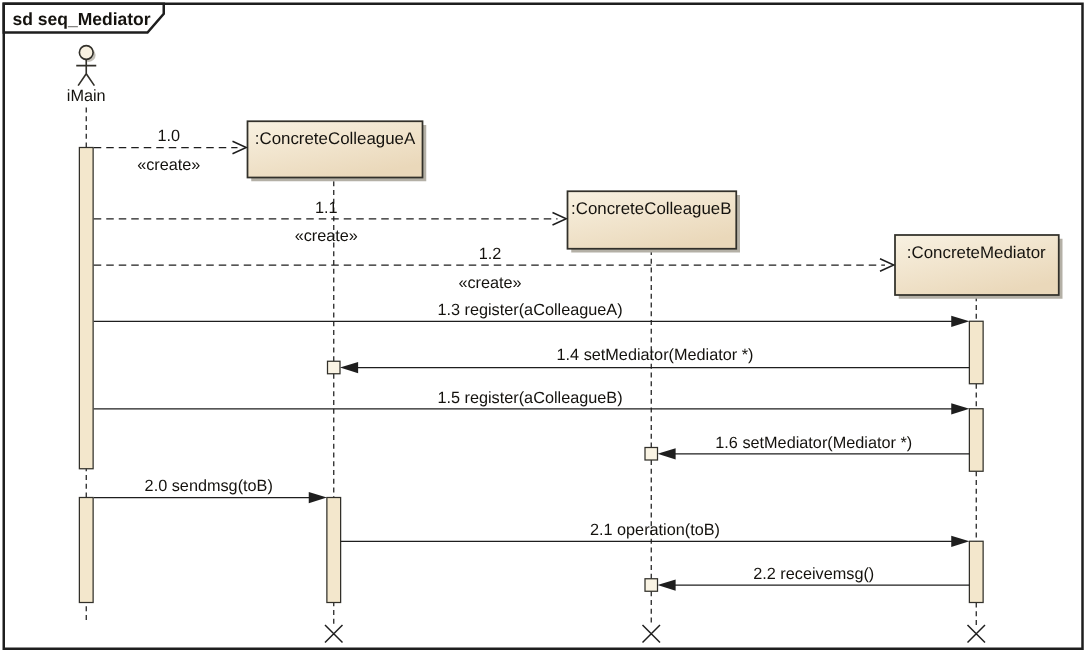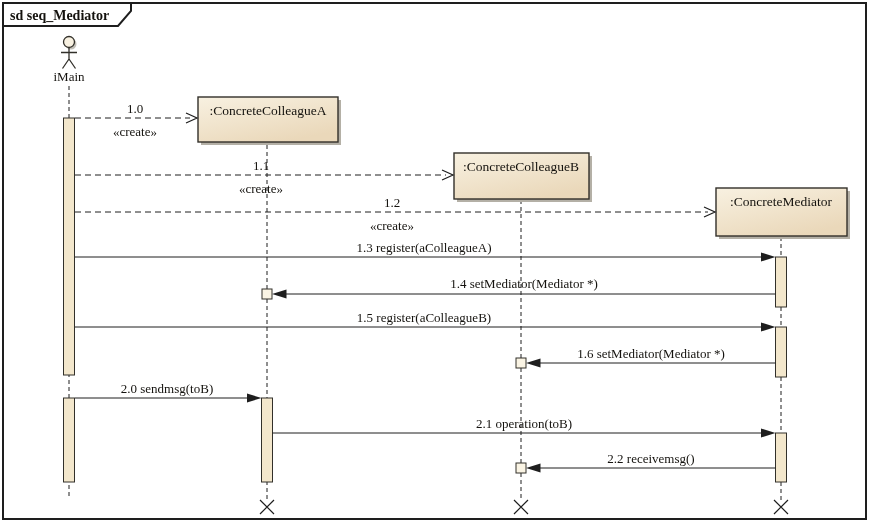--- a/index.html
+++ b/index.html
@@ -3,21 +3,21 @@
 <meta charset="utf-8">
 <style>
   :root{
     --box_fill_top:#F8F1E1; --box_fill_bottom:#EAD8BA;
     --activation_fill:#F3E7CC; --square_fill:#FAF4E4;
     --border:#32302A; --shadow:#B4B0A6; --line:#1E1E1E;
     --text:#14120E; --background:#FFFFFF;
   }
   html,body{margin:0;padding:0;background:var(--background);}
   .canvas{position:relative;width:869px;height:523px;background:var(--background);
-    font-family:Liberation Serif, serif;}
+    font-family:Liberation Sans, sans-serif;}
   svg{display:block;}
   .grad-top{stop-color:var(--box_fill_top);}
   .grad-bot{stop-color:var(--box_fill_bottom);}
   .frame-rect{fill:none;stroke:var(--line);stroke-width:2;}
   .tab-shape{fill:#FFFFFF;stroke:var(--line);stroke-width:2;}
   .tab-title{font-size:14px;font-weight:bold;fill:var(--text);}
   .lifeline{stroke:var(--line);stroke-width:1;stroke-dasharray:4 3;fill:none;}
   .box-shadow{fill:var(--shadow);stroke:none;}
   .box-body{fill:url(#boxGrad);stroke:var(--border);stroke-width:1.4;}
   .box-label{font-size:13.5px;fill:var(--text);text-anchor:middle;}

